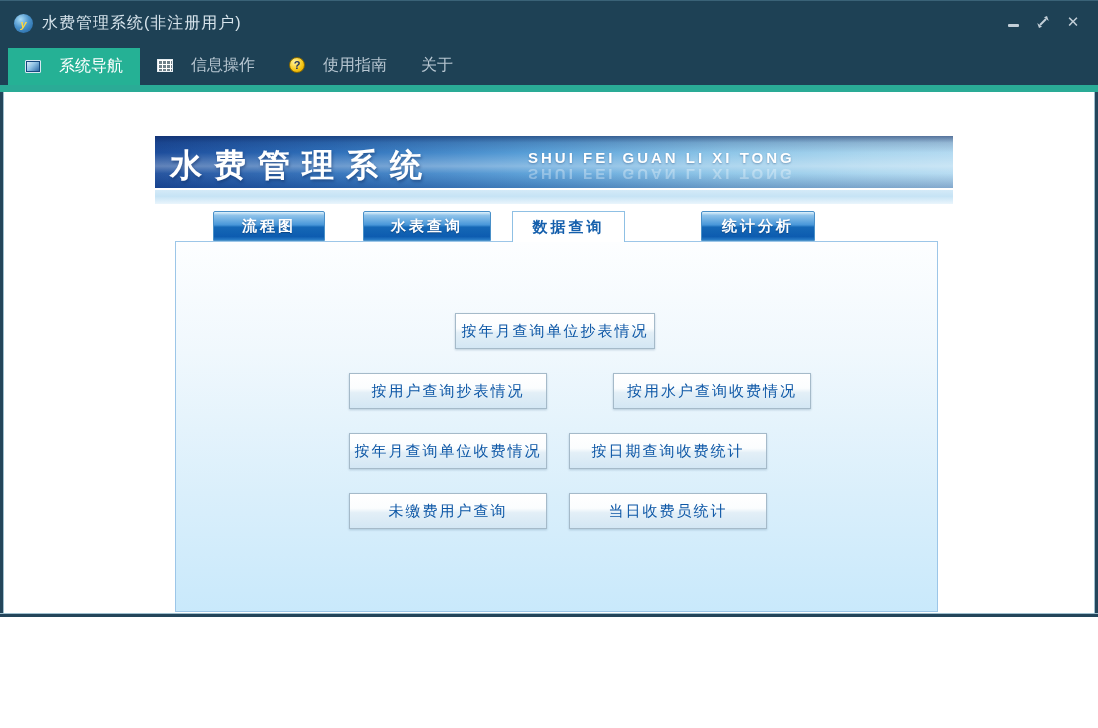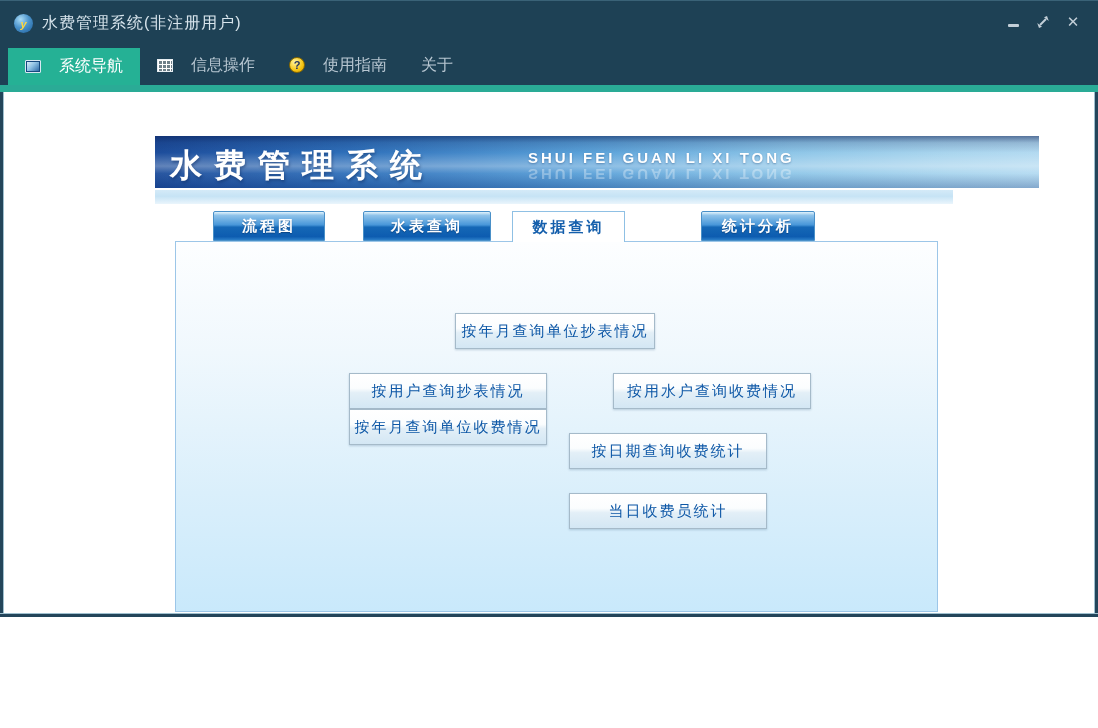--- a/index.html
+++ b/index.html
@@ -43,21 +43,21 @@
              color:#22345e; font-size:11px; font-weight:bold;
              display:flex; align-items:center; justify-content:center; }
 
   
   .client { position:absolute; left:0; top:92px; width:1098px; height:521px; background:#ffffff; }
   .wb-left  { position:absolute; left:0;  top:92px; width:4px; height:525px; background:#24455a; border-right:1px solid #9fc0cf; }
   .wb-right { position:absolute; right:0; top:92px; width:4px; height:525px; background:#24455a; border-left:1px solid #9fc0cf; }
   .wb-bottom{ position:absolute; left:0; top:613px; width:1098px; height:4px; background:#24455a; border-top:1px solid #9fc0cf; }
 
   
-  .banner { position:absolute; left:155px; top:136px; width:884px; height:52px;
+  .banner { position:absolute; left:155px; top:136px; width:798px; height:52px;
             background:linear-gradient(to right,#1d4d9b 0%,#2f70ba 22%,#59a0d8 48%,#8ec6e8 72%,#a9d5ee 90%,#b3daf1 100%); }
   .banner::after { content:""; position:absolute; inset:0;
             background:linear-gradient(to bottom, rgba(10,30,85,.55) 0%, rgba(10,30,85,.18) 13%,
                        rgba(255,255,255,0) 32%, rgba(255,255,255,.30) 58%,
                        rgba(255,255,255,.05) 72%, rgba(8,40,110,.28) 100%); }
   .banner-title { position:absolute; left:15px; top:8px; z-index:2; color:#ffffff; font-size:32px;
                   font-weight:bold; letter-spacing:12px;
                   text-shadow:1px 2px 3px rgba(10,40,90,.45); }
   .banner-sub-wrap { position:absolute; left:373px; top:13px; z-index:2; line-height:17px; }
   .banner-sub { color:#ffffff; font-size:15px; font-weight:bold; letter-spacing:3px;
@@ -88,21 +88,21 @@
 
   
   .qbtn { position:absolute; height:36px; z-index:6; display:flex; align-items:center; justify-content:center;
           border:1px solid #a5bac9; border-radius:0; cursor:pointer;
           background:linear-gradient(to bottom,#ffffff 0%,#fbfdfe 42%,#e3eff7 55%,#d3e7f4 100%);
           color:#0d57a6; font-size:15px; font-weight:normal; letter-spacing:2px;
           box-shadow:0 1px 2px rgba(110,145,170,.4); }
   .qb-center { left:455px; top:313px; width:200px; }
   .qb-r2l { left:349px; top:373px; width:198px; }
   .qb-r2r { left:569px; top:373px; width:198px;margin-left:44px; }
-  .qb-r3l { left:349px; top:409px; width:198px; }
+  .qb-r3l { left:349px; top:433px; width:198px; }
   .qb-r3r { left:569px; top:433px; width:198px; }
   .qb-r4l { left:349px; top:493px; width:198px; }
   .qb-r4r { left:569px; top:493px; width:198px; }
 </style>
 </head>
 <body>
 
 <div class="stage">
 
   <div class="titlebar">
@@ -161,15 +161,16 @@
   <div class="tab active tab-3">数据查询</div>
   <div class="tab blue tab-4">统计分析</div>
 
   <div class="panel"></div>
 
   <div class="qbtn qb-center">按年月查询单位抄表情况</div>
   <div class="qbtn qb-r2l">按用户查询抄表情况</div>
   <div class="qbtn qb-r2r">按用水户查询收费情况</div>
   <div class="qbtn qb-r3l">按年月查询单位收费情况</div>
   <div class="qbtn qb-r3r">按日期查询收费统计</div>
+  <div class="qbtn qb-r4l">未缴费用户查询</div>
   <div class="qbtn qb-r4r">当日收费员统计</div>
 
 </div>
 
 </body></html>

